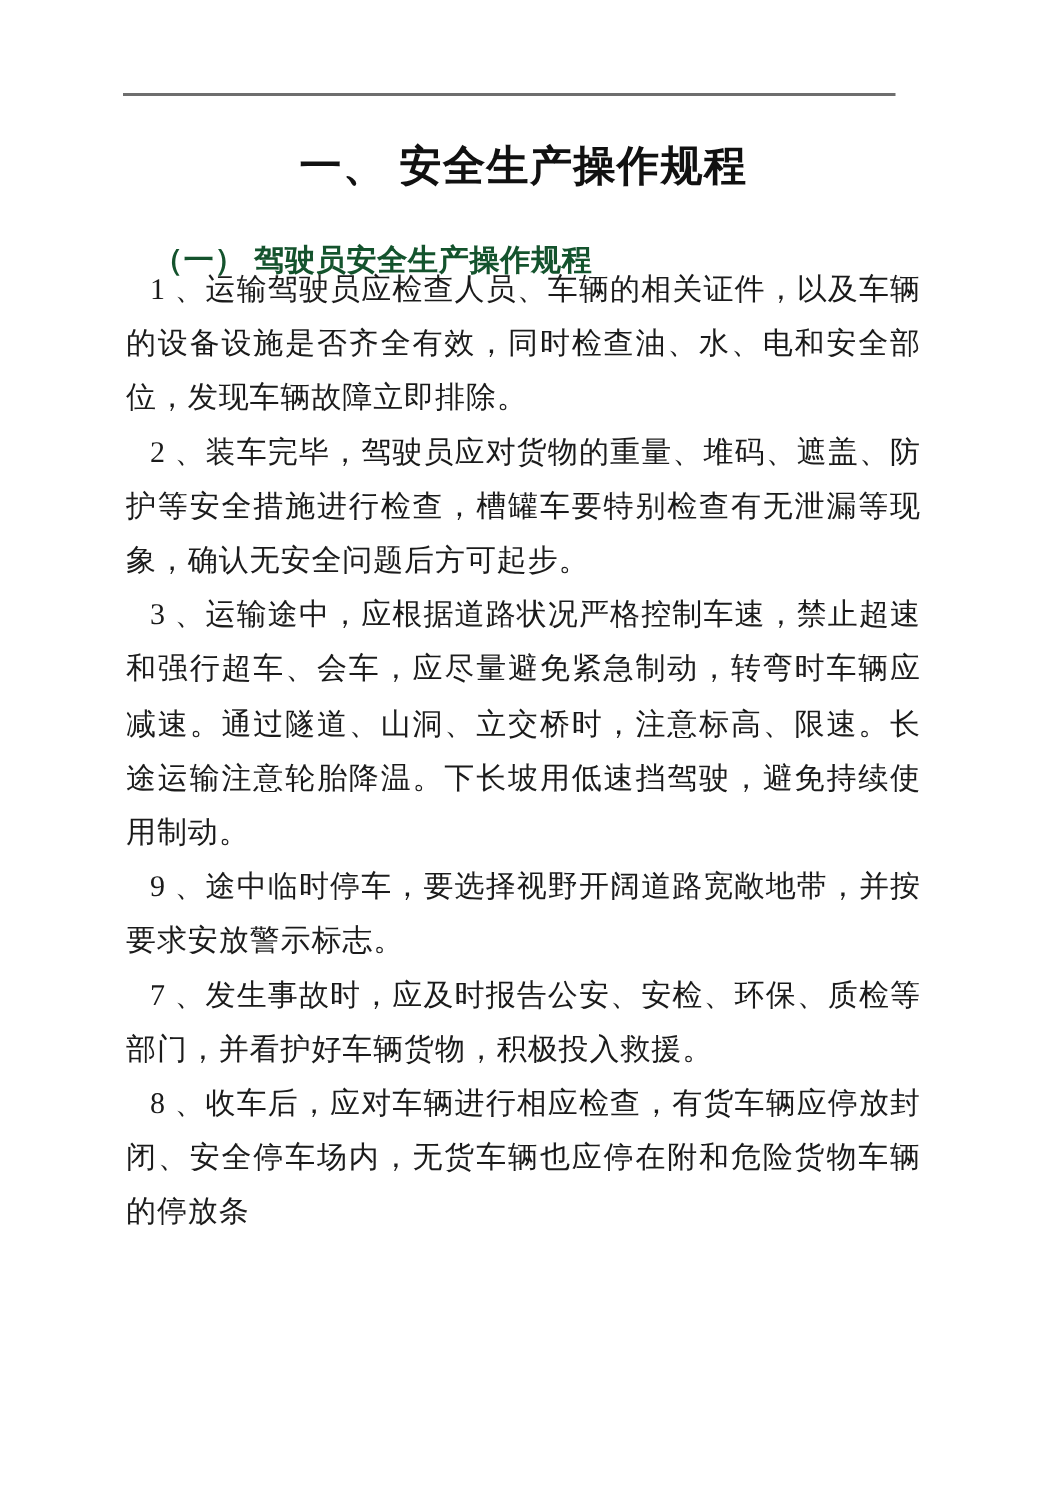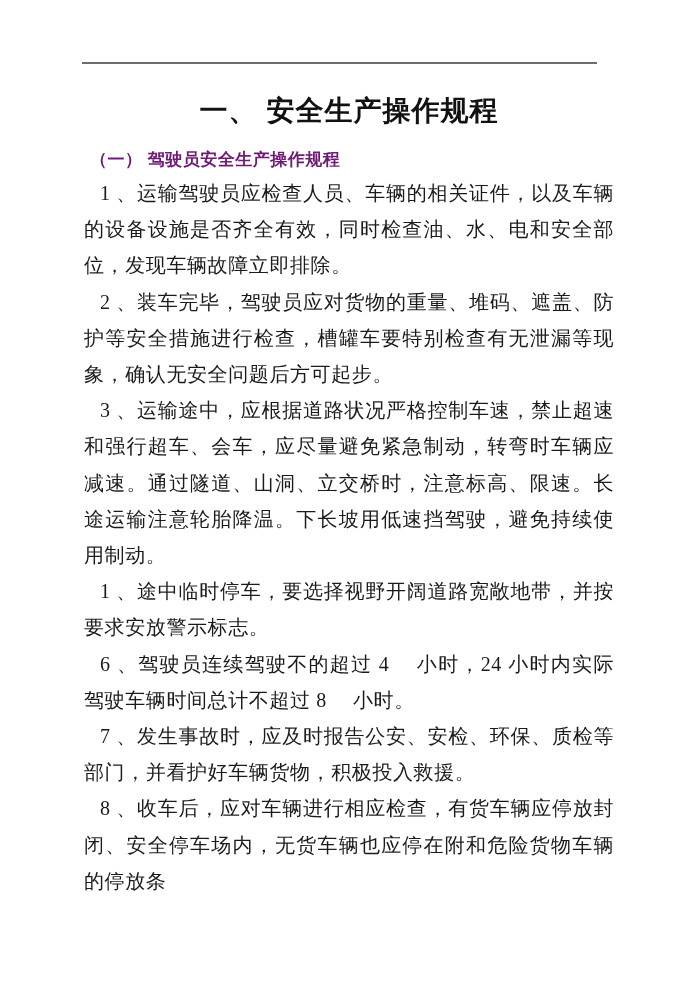--- a/index.html
+++ b/index.html
@@ -40,26 +40,26 @@
     font-size: 28px;
     letter-spacing: 1px;
     color: #111111;
     white-space: nowrap;
   }
   .section-heading {
     position: absolute;
     left: 86px;
     top: 144px;
     width: 530px;
-    margin: 4px;
+    margin: 16px;
     font-family: "Liberation Sans", "DejaVu Sans", sans-serif;
     font-weight: 700;
-    font-size: 17px;
+    font-size: 20px;
     letter-spacing: 0.5px;
-    color: #701a75;
+    color: #14532d;
     white-space: nowrap;
   }
   .body-text {
     position: absolute;
     left: 84px;
     top: 175px;
     width: 530px;
     font-size: 20px;
     line-height: 36.2px;
     letter-spacing: 0.6px;
@@ -77,18 +77,17 @@
 <body>
 
 <div class="page">
   <div class="header-rule"></div>
   <h1 class="doc-title">一、 安全生产操作规程</h1>
   <h2 class="section-heading">（一） 驾驶员安全生产操作规程</h2>
   <div class="body-text">
     <p>1 、运输驾驶员应检查人员、车辆的相关证件，以及车辆的设备设施是否齐全有效，同时检查油、水、电和安全部位，发现车辆故障立即排除。</p>
     <p>2 、装车完毕，驾驶员应对货物的重量、堆码、遮盖、防护等安全措施进行检查，槽罐车要特别检查有无泄漏等现象，确认无安全问题后方可起步。</p>
     <p>3 、运输途中，应根据道路状况严格控制车速，禁止超速和强行超车、会车，应尽量避免紧急制动，转弯时车辆应减速。通过隧道、山洞、立交桥时，注意标高、限速。长途运输注意轮胎降温。下长坡用低速挡驾驶，避免持续使用制动。</p>
-    <p>1 、途中临时停车，要选择视野开阔道路宽敞地带，并按要求安放警示标志。</p>
-    <p>6 、驾驶员连续驾驶不的超过 4 　小时，24 小时内实际驾驶车辆时间总计不超过 8 　小时。</p>
+    <p>9 、途中临时停车，要选择视野开阔道路宽敞地带，并按要求安放警示标志。</p>
     <p>7 、发生事故时，应及时报告公安、安检、环保、质检等部门，并看护好车辆货物，积极投入救援。</p>
     <p>8 、收车后，应对车辆进行相应检查，有货车辆应停放封闭、安全停车场内，无货车辆也应停在附和危险货物车辆的停放条</p>
   </div>
 </div>
 
 </body></html>

